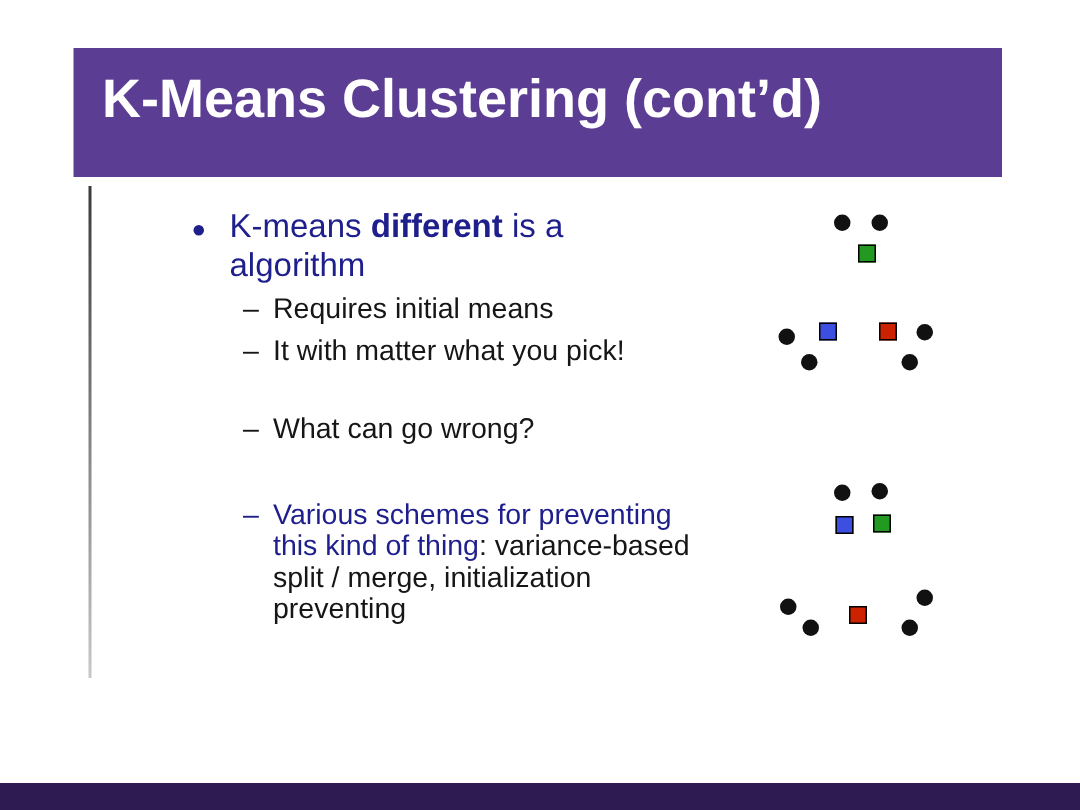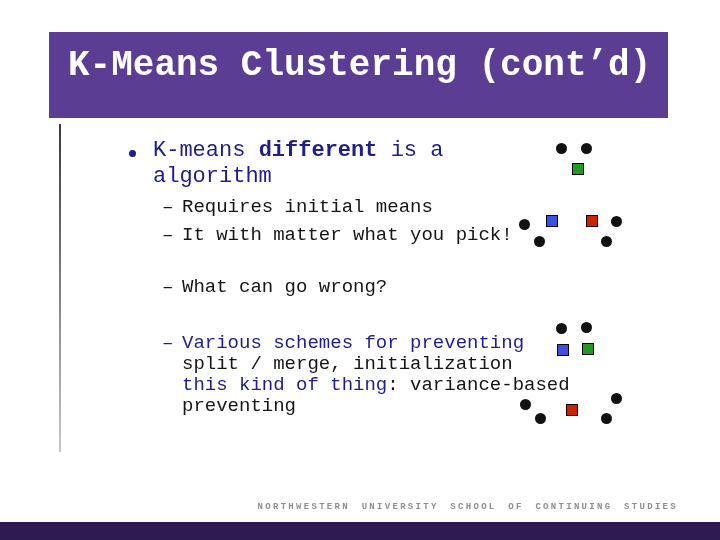--- a/index.html
+++ b/index.html
@@ -1,18 +1,18 @@
 <!DOCTYPE html>
 <html><head>
 <meta charset="utf-8">
 <style>
   html,body{margin:0;padding:0;background:#ffffff;}
   .slide{
     position:relative;width:720px;height:540px;background:#ffffff;overflow:hidden;
-    font-family:Liberation Mono, monospace;
+    font-family:Liberation Sans, sans-serif;
   }
   .header-bar{
     position:absolute;left:49px;top:32px;width:619px;height:86px;
     background:var(--header-bg,#5c3d94);
   }
   .slide-title{
     position:absolute;left:19px;top:14px;margin:0;
     font-size:36px;line-height:40px;font-weight:bold;color:#ffffff;
     letter-spacing:0px;white-space:nowrap;
   }
@@ -88,22 +88,22 @@
 
   <div class="sub" style="top:276px">
     <span class="dash">–</span>
     <span>What can go wrong?</span>
   </div>
 
   <div class="sub s4" style="top:333px">
     <span class="dash navy">–</span>
     <span>
       <div class="navy">Various schemes for preventing</div>
+      <div><span class="navy">this kind of thing</span><span>: variance-based</span></div>
       <div>split / merge, initialization</div>
-      <div><span class="navy">this kind of thing</span><span>: variance-based</span></div>
       <div>preventing</div>
     </span>
   </div>
 
 
   <div id="markers">
       <div class="dot" style="left: 555.5px; top: 142.5px;"></div>
       <div class="dot" style="left: 580.5px; top: 142.5px;"></div>
       <div class="dot" style="left: 518.5px; top: 218.5px;"></div>
       <div class="dot" style="left: 610.5px; top: 215.5px;"></div>
@@ -116,17 +116,16 @@
       <div class="dot" style="left: 580.5px; top: 321.5px;"></div>
       <div class="dot" style="left: 519.5px; top: 398.5px;"></div>
       <div class="dot" style="left: 610.5px; top: 392.5px;"></div>
       <div class="dot" style="left: 534.5px; top: 412.5px;"></div>
       <div class="dot" style="left: 600.5px; top: 412.5px;"></div>
       <div class="sq" style="left: 556.5px; top: 343.5px; background: rgb(60, 79, 224);"></div>
       <div class="sq" style="left: 581.5px; top: 342.5px; background: rgb(34, 154, 34);"></div>
       <div class="sq" style="left: 565.5px; top: 403.5px; background: rgb(204, 34, 0);"></div>
     </div>
 
-  <div class="footer-text">NORTHWESTERN UNIVERSITY SCHOOL OF CONTINUING STUDIES</div>
 
   <div class="bottom-bar"></div>
 
 </div>
 
 </body></html>

